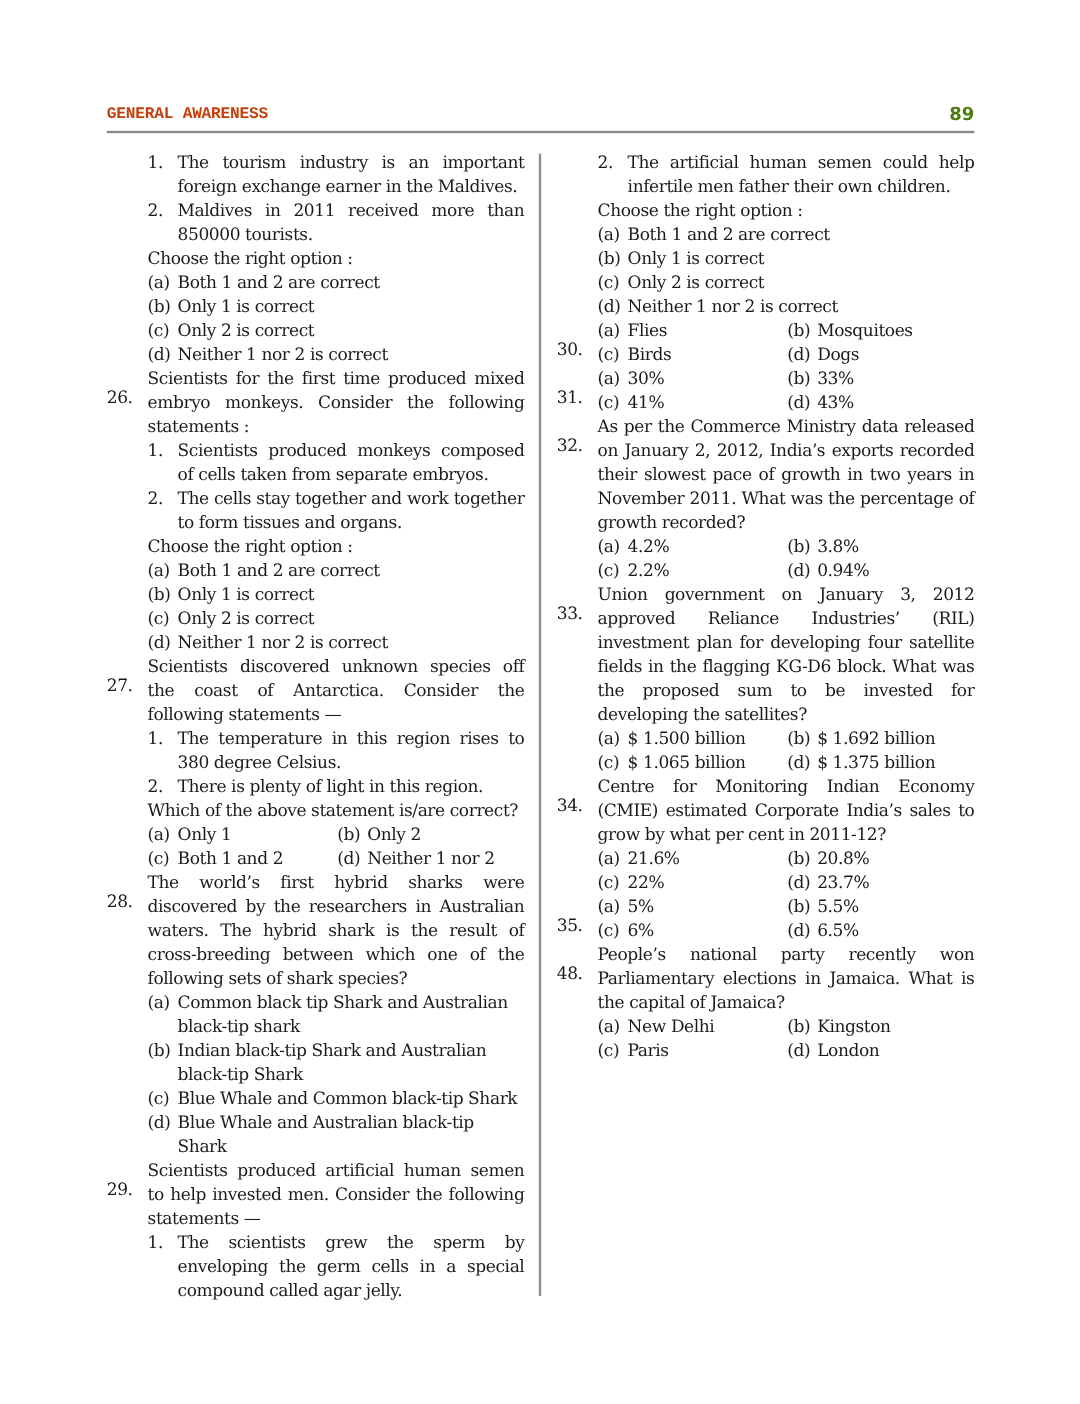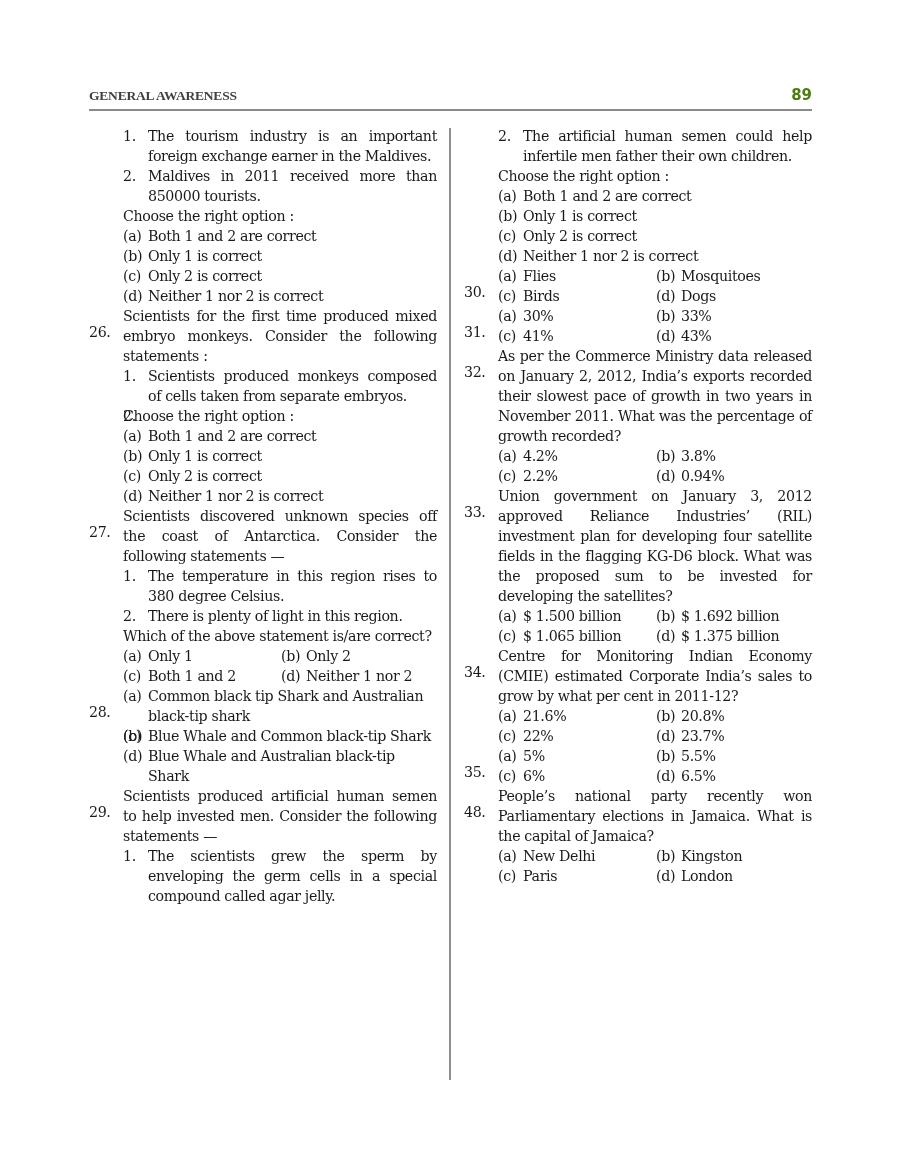--- a/index.html
+++ b/index.html
@@ -1,20 +1,20 @@
 <!DOCTYPE html>
 <html><head>
 <meta charset="utf-8">
 <style>
   html, body { margin: 0; padding: 0; background: #ffffff; }
   body { width: 900px; height: 1170px; position: relative; overflow: hidden;
          font-family: "DejaVu Serif", "Liberation Serif", serif; color: #1a1a1a; }
   .header { position: absolute; left: 89px; top: 86px; width: 723px; height: 24px; }
-  .header-title { position: absolute; left: 0; top: 2px; font-family: Liberation Serif, serif;
-                  font-weight: bold; font-size: 13.5px; letter-spacing: -0.2px; color: #404040; }
+  .header-title { position: absolute; left: 0; top: 2px; font-family: Liberation Mono, monospace;
+                  font-weight: bold; font-size: 13.5px; letter-spacing: -0.2px; color: #c2410c; }
   .header-page { position: absolute; right: 0; top: 0; font-family: "DejaVu Sans", "Liberation Sans", sans-serif;
                  font-weight: bold; font-size: 15px; color: #4d7c0f; }
   .header-rule { position: absolute; left: 89px; top: 109px; width: 723px; height: 2px; background: #8a8a8a; }
   .divider { position: absolute; left: 449px; top: 128px; width: 2px; height: 952px; background: #8f8f8f; }
   .col { position: absolute; top: 126px; width: 348px; font-size: 14.2px; line-height: 20px; letter-spacing: -0.35px; }
   .col-left { left: 89px; }
   .col-right { left: 464px; }
   .q { position: relative; padding-left: 34px; }
   .qnum { position: absolute; left: 0; top: 16px; width: 30px; }
   .qtext { text-align: justify; }
@@ -45,21 +45,21 @@
     <div class="opt"><span class="olab">(a)</span><span>Both 1 and 2 are correct</span></div>
     <div class="opt"><span class="olab">(b)</span><span>Only 1 is correct</span></div>
     <div class="opt"><span class="olab">(c)</span><span>Only 2 is correct</span></div>
     <div class="opt"><span class="olab">(d)</span><span>Neither 1 nor 2 is correct</span></div>
   </div>
 
   <div class="q">
     <span class="qnum">26.</span>
     <div class="qtext">Scientists for the first time produced mixed embryo monkeys. Consider the following statements :</div>
     <div class="stmt"><span class="snum">1.</span><span>Scientists produced monkeys composed of cells taken from separate embryos.</span></div>
-    <div class="stmt"><span class="snum">2.</span></div>
+    <div class="stmt"><span class="snum">2.</span><span>The cells stay together and work together to form tissues and organs.</span></div>
     <div>Choose the right option :</div>
     <div class="opt"><span class="olab">(a)</span><span>Both 1 and 2 are correct</span></div>
     <div class="opt"><span class="olab">(b)</span><span>Only 1 is correct</span></div>
     <div class="opt"><span class="olab">(c)</span><span>Only 2 is correct</span></div>
     <div class="opt"><span class="olab">(d)</span><span>Neither 1 nor 2 is correct</span></div>
   </div>
 
   <div class="q">
     <span class="qnum">27.</span>
     <div class="qtext">Scientists discovered unknown species off the coast of Antarctica. Consider the following statements —</div>
@@ -71,22 +71,23 @@
       <div class="opt"><span class="olab">(b)</span><span>Only 2</span></div>
     </div>
     <div class="opt-row">
       <div class="opt"><span class="olab">(c)</span><span>Both 1 and 2</span></div>
       <div class="opt"><span class="olab">(d)</span><span>Neither 1 nor 2</span></div>
     </div>
   </div>
 
   <div class="q">
     <span class="qnum">28.</span>
+    <div class="qtext">The world’s first hybrid sharks were discovered by the researchers in Australian waters. The hybrid shark is the result of cross-breeding between which one of the following sets of shark species?</div>
     <div class="opt"><span class="olab">(a)</span><span>Common black tip Shark and Australian black-tip shark</span></div>
-    <div class="opt"><span class="olab">(b)</span></div>
+    <div class="opt"><span class="olab">(b)</span><span>Indian black-tip Shark and Australian black-tip Shark</span></div>
     <div class="opt"><span class="olab">(c)</span><span>Blue Whale and Common black-tip Shark</span></div>
     <div class="opt"><span class="olab">(d)</span><span>Blue Whale and Australian black-tip Shark</span></div>
   </div>
 
   <div class="q">
     <span class="qnum">29.</span>
     <div class="qtext">Scientists produced artificial human semen to help invested men. Consider the following statements —</div>
     <div class="stmt"><span class="snum">1.</span><span>The scientists grew the sperm by enveloping the germ cells in a special compound called agar jelly.</span></div>
   </div>
 </div>

